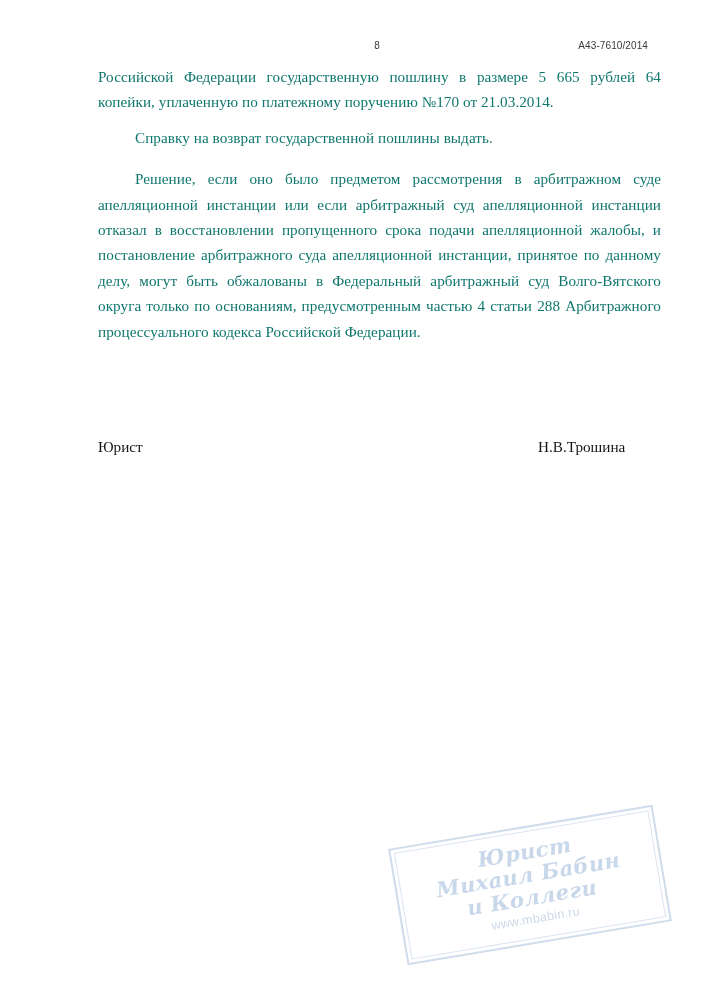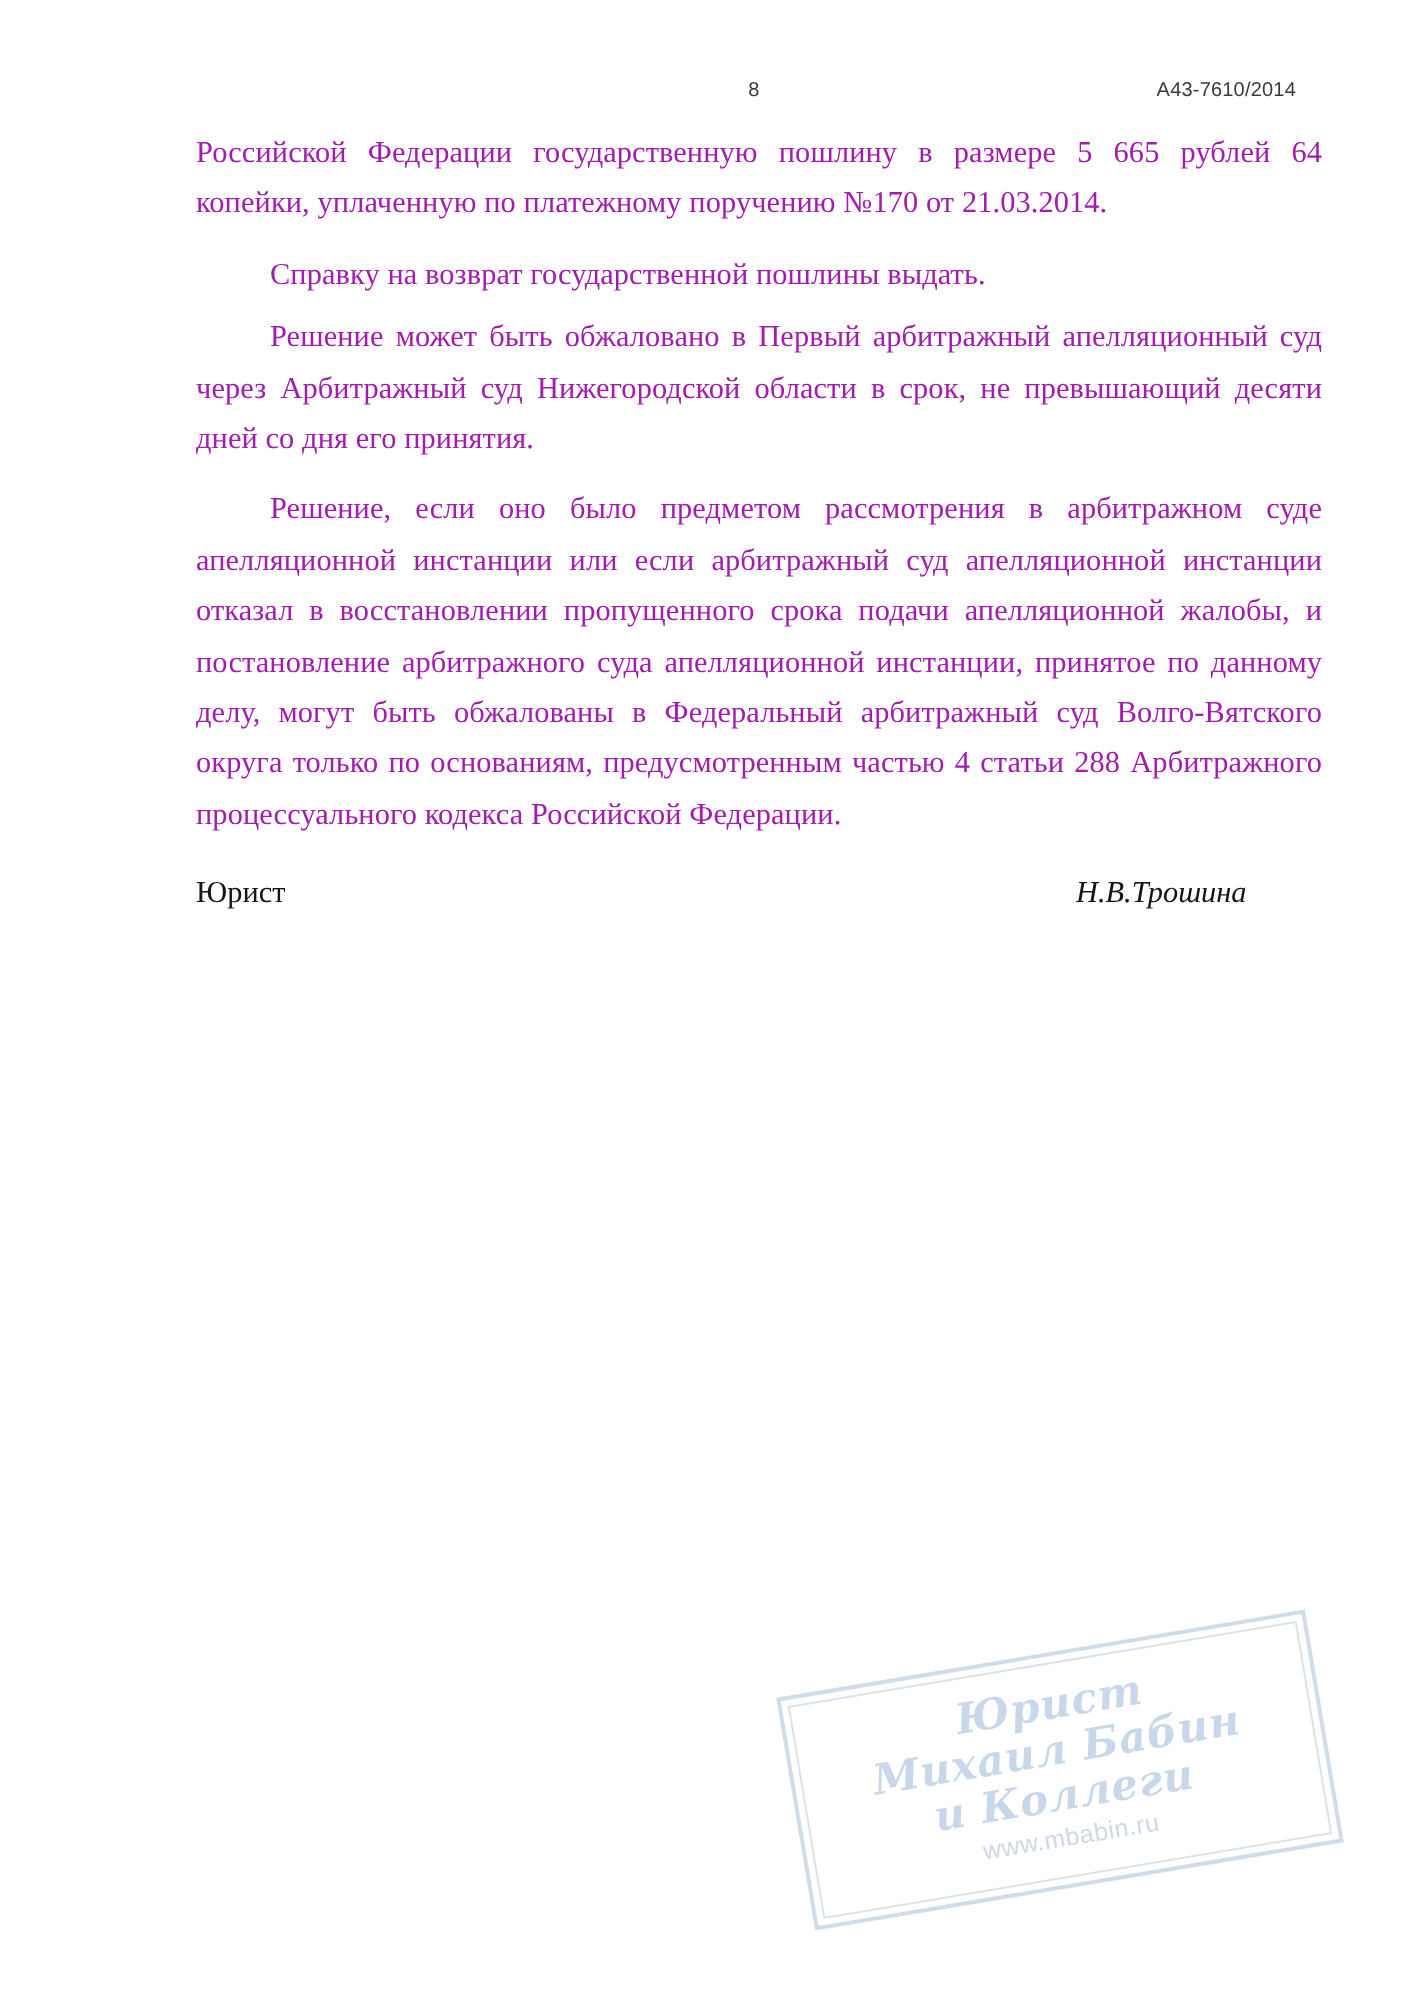--- a/index.html
+++ b/index.html
@@ -54,21 +54,21 @@
     top: 64px;
     left: 98px;
     width: 563px;
   }
   .para {
     margin: 0 0 0 0;
     font-size: 15.2px;
     line-height: 25.4px;
     text-align: justify;
     text-justify: inter-word;
-    color: #a21caf;
+    color: #0f766e;
     letter-spacing: 0.05px;
   }
   .para.indent {
     text-indent: 37px;
   }
   .gap-sm { height: 3px; }
   .gap-md { height: 10px; }
 
   
   .signature {
@@ -84,21 +84,20 @@
     position: absolute;
     left: 0;
     top: 0;
     white-space: nowrap;
   }
   .signature .sig-name {
     position: absolute;
     left: 440px;
     top: 0;
     white-space: nowrap;
-    font-style: italic;
   }
 
   
   .watermark {
     position: absolute;
     left: 396px;
     top: 826px;
     width: 268px;
     height: 118px;
     transform: rotate(-9.5deg);
@@ -168,21 +167,20 @@
 
     <div class="gap-md"></div>
 
     <p class="para indent">Справку на возврат государственной пошлины выдать.</p>
 
     <div class="gap-sm"></div>
 
 
     <div class="gap-sm"></div>
 
-    <p class="para indent">Решение может быть обжаловано в Первый арбитражный апелляционный суд  через Арбитражный суд Нижегородской области в срок, не превышающий десяти дней со дня его принятия.</p>
 
     <div class="gap-md"></div>
 
     <p class="para indent">Решение, если оно было предметом рассмотрения в арбитражном суде апелляционной инстанции или если арбитражный суд апелляционной инстанции отказал в восстановлении пропущенного срока подачи апелляционной жалобы, и постановление арбитражного суда апелляционной инстанции, принятое по данному делу, могут быть обжалованы в Федеральный арбитражный суд Волго-Вятского округа только по основаниям, предусмотренным частью 4 статьи 288 Арбитражного процессуального кодекса Российской Федерации.</p>
 
   </div>
 
   <div class="signature">
     <span class="sig-role">Юрист</span>
     <span class="sig-name">Н.В.Трошина</span>

